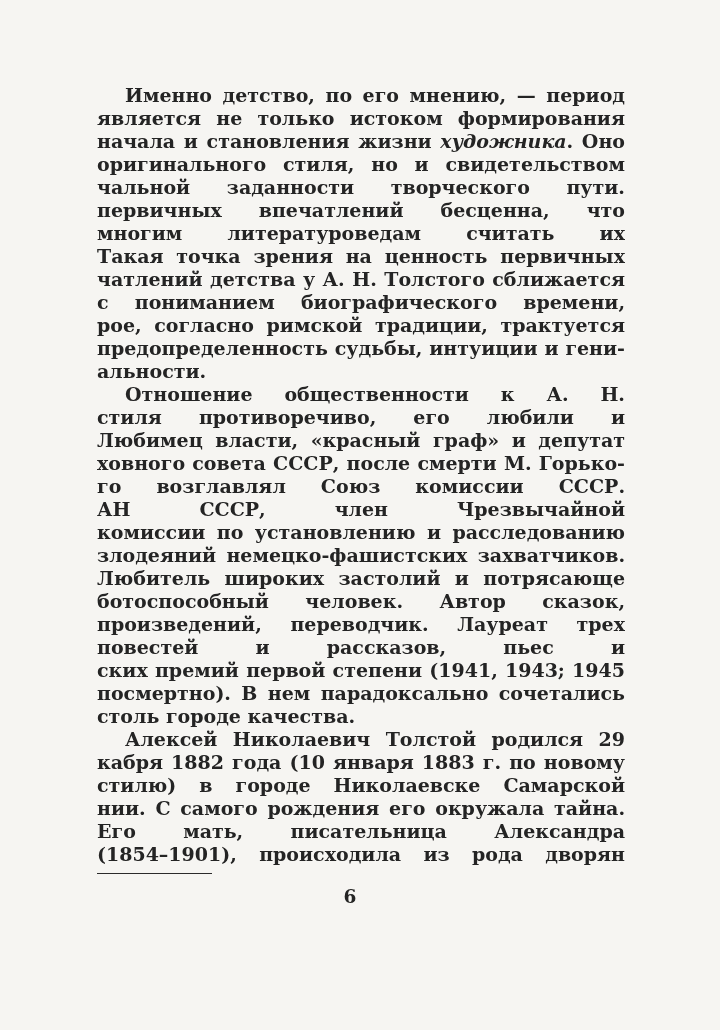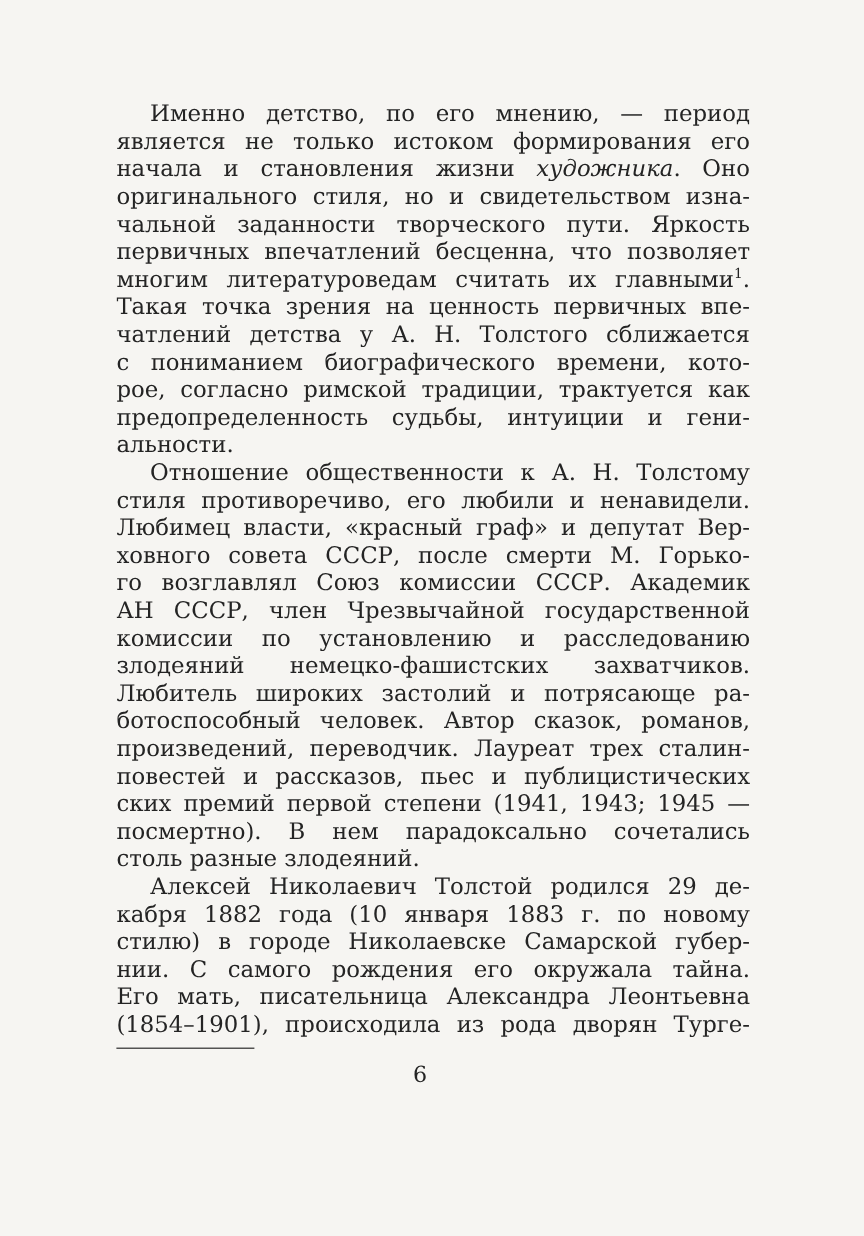--- a/index.html
+++ b/index.html
@@ -16,20 +16,21 @@
     position: absolute;
     inset: 0;
   }
   .text-block {
     position: absolute;
     left: 97px;
     top: 84px;
     width: 528px;
     font-size: 19px;
     line-height: 23px;
+    font-weight: bold;
   }
   .para { margin: 0; }
   .line {
     text-align: justify;
     text-align-last: justify;
     height: 23px;
     overflow: hidden;
   }
   .line.last { text-align-last: left; }
   .line.indent { text-indent: 28px; }
@@ -88,21 +89,21 @@
           <div class="line"><span>го возглавлял Союз комиссии СССР. Академик</span></div>
           <div class="line"><span>АН СССР, член Чрезвычайной государственной</span></div>
           <div class="line"><span>комиссии по установлению и расследованию</span></div>
           <div class="line"><span>злодеяний немецко-фашистских захватчиков.</span></div>
           <div class="line"><span>Любитель широких застолий и потрясающе ра-</span></div>
           <div class="line"><span>ботоспособный человек. Автор сказок, романов,</span></div>
           <div class="line"><span>произведений, переводчик. Лауреат трех сталин-</span></div>
           <div class="line"><span>повестей и рассказов, пьес и публицистических</span></div>
           <div class="line"><span>ских премий первой степени (1941, 1943; 1945 —</span></div>
           <div class="line"><span>посмертно). В нем парадоксально сочетались</span></div>
-          <div class="line last"><span>столь разные злодеяний.</span></div>
+          <div class="line last"><span>столь городе качества.</span></div>
         </div>
         <div class="para">
           <div class="line indent"><span>Алексей Николаевич Толстой родился 29 де-</span></div>
           <div class="line"><span>кабря 1882 года (10 января 1883 г. по новому</span></div>
           <div class="line"><span>стилю) в городе Николаевске Самарской губер-</span></div>
           <div class="line"><span>нии. С самого рождения его окружала тайна.</span></div>
           <div class="line"><span>Его мать, писательница Александра Леонтьевна</span></div>
           <div class="line"><span>(1854–1901), происходила из рода дворян Турге-</span></div>
         </div>
       </div>

